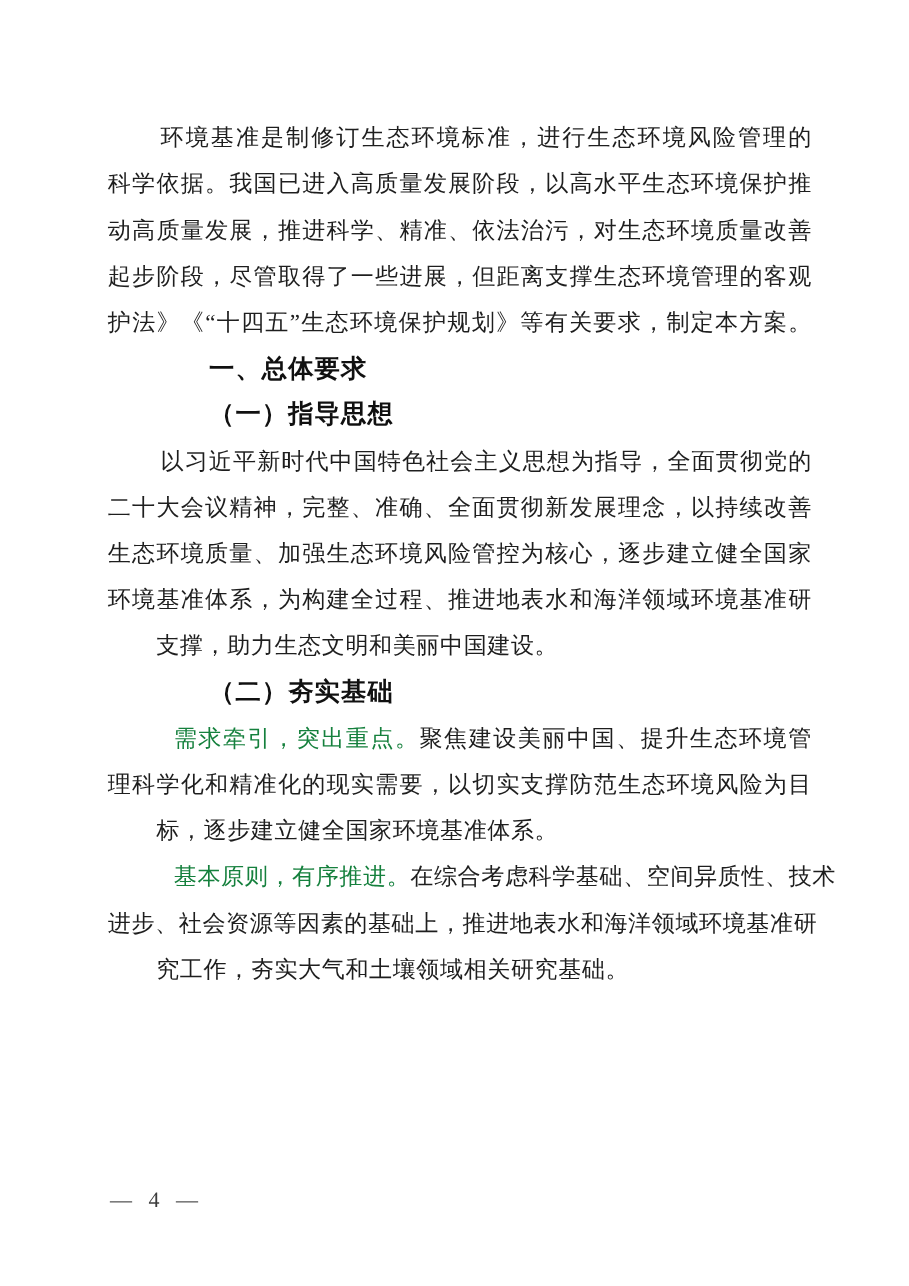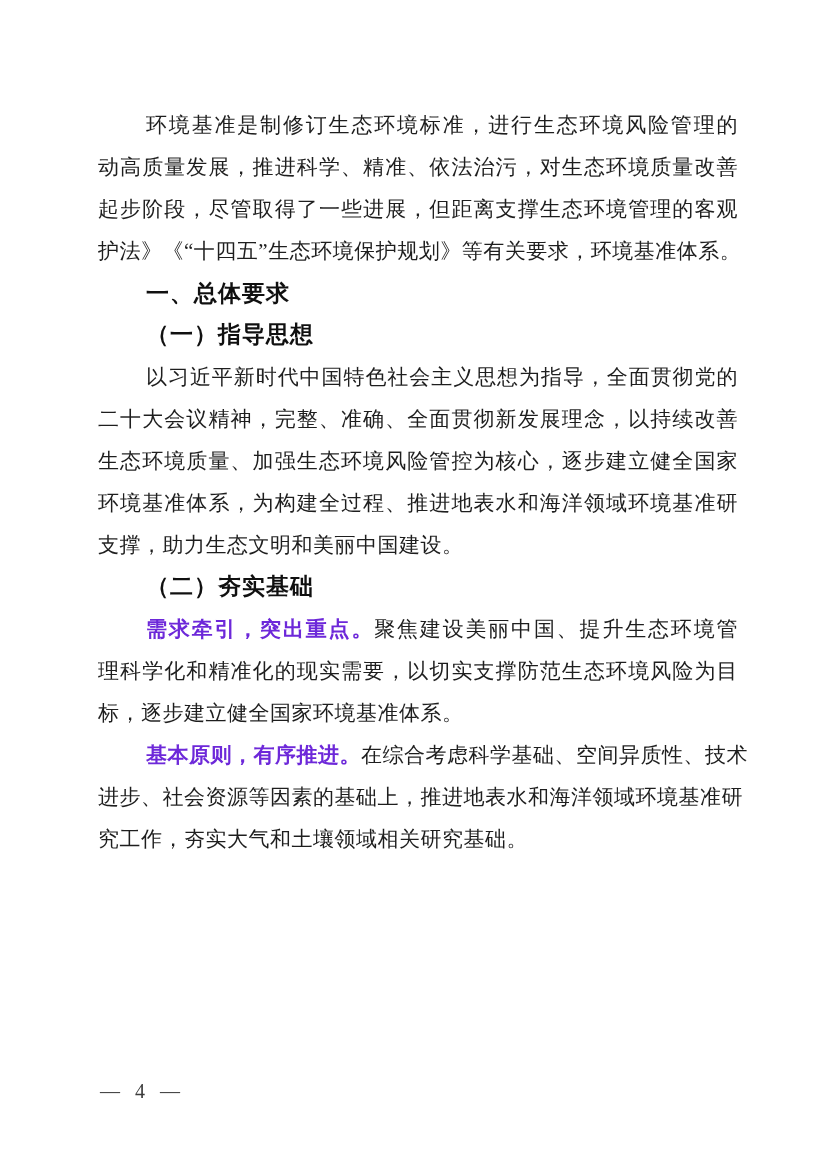--- a/index.html
+++ b/index.html
@@ -33,64 +33,67 @@
     font-size: 21px;
     color: #1e1e1e;
     white-space: nowrap;
     text-align: justify;
     text-align-last: justify;
     letter-spacing: 0.5px;
   }
   .line.align-left {
     text-align: center;
     text-align-last: left;
+    margin-left: 44px;
   }
   .line.indent {
     padding-left: 48px;
   }
   .line.h1 {
     font-family: "Liberation Sans", "DejaVu Sans", sans-serif;
     font-weight: 700;
     font-size: 23px;
     color: #101010;
     letter-spacing: 1px;
   }
   .line.h2 {
     font-family: "Liberation Serif", "DejaVu Serif", serif;
     font-weight: 700;
     font-size: 23px;
     color: #101010;
     letter-spacing: 1px;
   }
   .bold-lead {
     font-family: "Liberation Sans", "DejaVu Sans", sans-serif;
-    font-weight: 700;
-    color: #6d28d9;
+    font-weight: 400;
+    color: #15803d;
+    margin-left: 12px;
   }
   .footer {
     position: absolute;
     left: 100px;
     top: 1076px;
     height: 30px;
     line-height: 30px;
     font-size: 20px;
     color: #3c3c3c;
     letter-spacing: 5px;
     white-space: pre;
   }
 </style>
 </head>
 <body>
 
 <div class="page" style="background: rgb(255, 255, 255);">
   <div class="content" id="doc-lines">
       <div class="line body indent"><span>环境基准是制修订生态环境标准，进行生态环境风险管理的</span></div>
+      <div class="line body"><span>科学依据。我国已进入高质量发展阶段，以高水平生态环境保护推</span></div>
       <div class="line body"><span>动高质量发展，推进科学、精准、依法治污，对生态环境质量改善</span></div>
       <div class="line body"><span>起步阶段，尽管取得了一些进展，但距离支撑生态环境管理的客观</span></div>
-      <div class="line body"><span>护法》《“十四五”生态环境保护规划》等有关要求，环境基准体系。</span></div>
+      <div class="line body"><span>护法》《“十四五”生态环境保护规划》等有关要求，制定本方案。</span></div>
       <div class="line h1 indent align-left"><span>一、总体要求</span></div>
       <div class="line h2 indent align-left"><span>（一）指导思想</span></div>
       <div class="line body indent"><span>以习近平新时代中国特色社会主义思想为指导，全面贯彻党的</span></div>
       <div class="line body"><span>二十大会议精神，完整、准确、全面贯彻新发展理念，以持续改善</span></div>
       <div class="line body"><span>生态环境质量、加强生态环境风险管控为核心，逐步建立健全国家</span></div>
       <div class="line body"><span>环境基准体系，为构建全过程、推进地表水和海洋领域环境基准研</span></div>
       <div class="line body align-left"><span>支撑，助力生态文明和美丽中国建设。</span></div>
       <div class="line h2 indent align-left"><span>（二）夯实基础</span></div>
       <div class="line body indent"><span class="bold-lead">需求牵引，突出重点。</span><span>聚焦建设美丽中国、提升生态环境管</span></div>
       <div class="line body"><span>理科学化和精准化的现实需要，以切实支撑防范生态环境风险为目</span></div>

